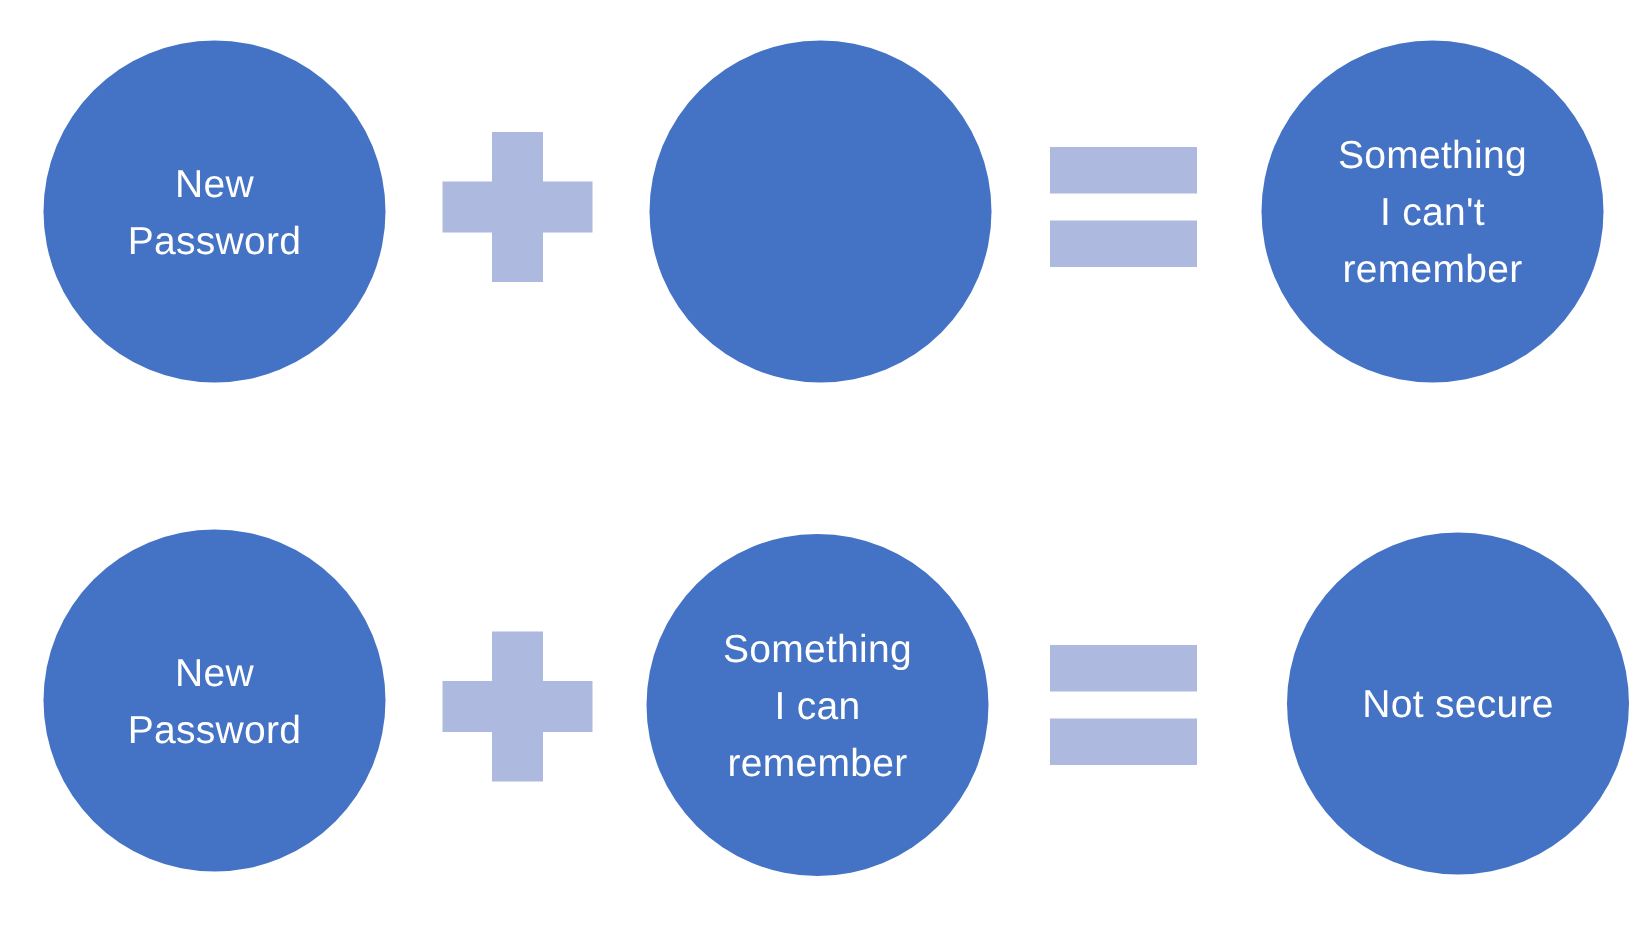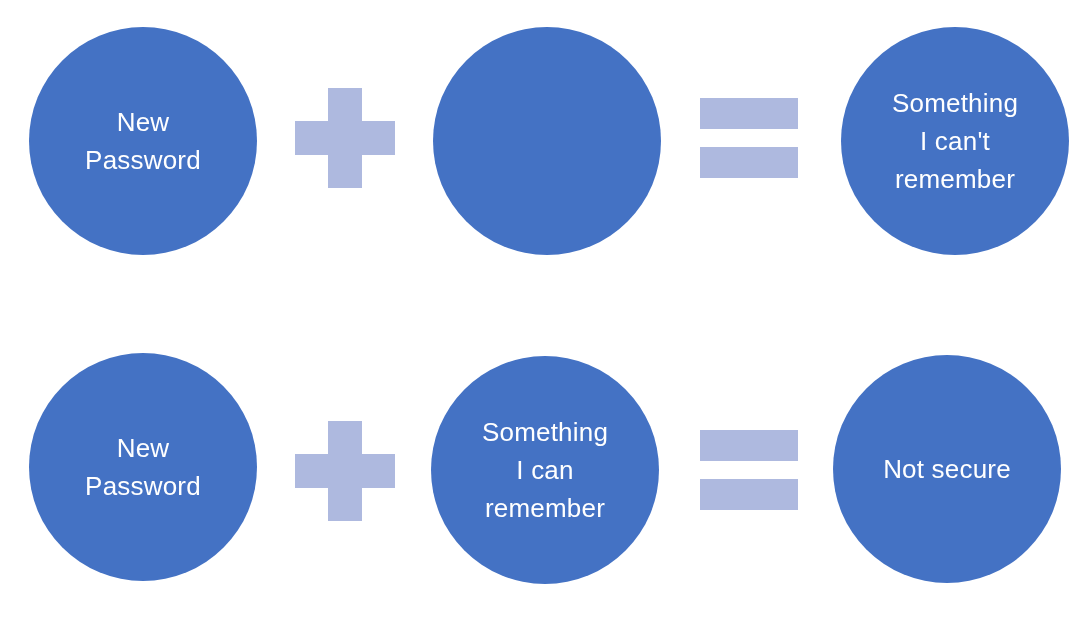--- a/index.html
+++ b/index.html
@@ -79,21 +79,21 @@
   .r1c1 { left: 29px;  top: 27px; }
   .r1p  { left: 295px; top: 88px; }
   .r1c2 { left: 433px; top: 27px; }
   .r1e  { left: 700px; top: 98px; }
   .r1c3 { left: 841px; top: 27px; }
   
   .r2c1 { left: 29px;  top: 353px; }
   .r2p  { left: 295px; top: 421px; }
   .r2c2 { left: 431px; top: 356px; }
   .r2e  { left: 700px; top: 430px; }
-  .r2c3 { left: 833px; top: 355px; }
+  .r2c3 { left: 858px; top: 355px; }
 </style>
 </head>
 <body>
 
 <div class="canvas">
 
   <div class="circle r1c1">
     <span>New</span>
     <span>Password</span>
   </div>

